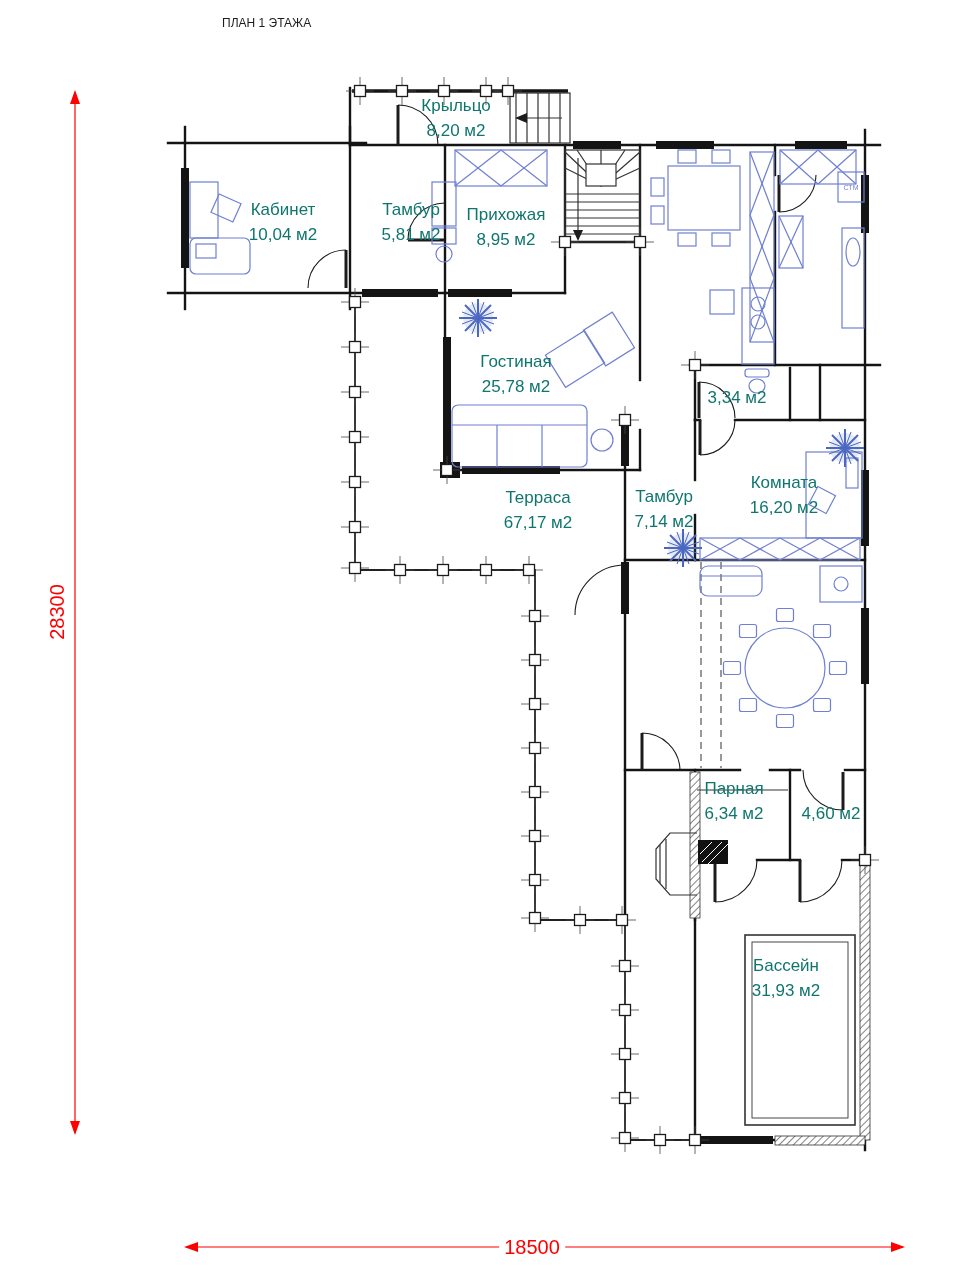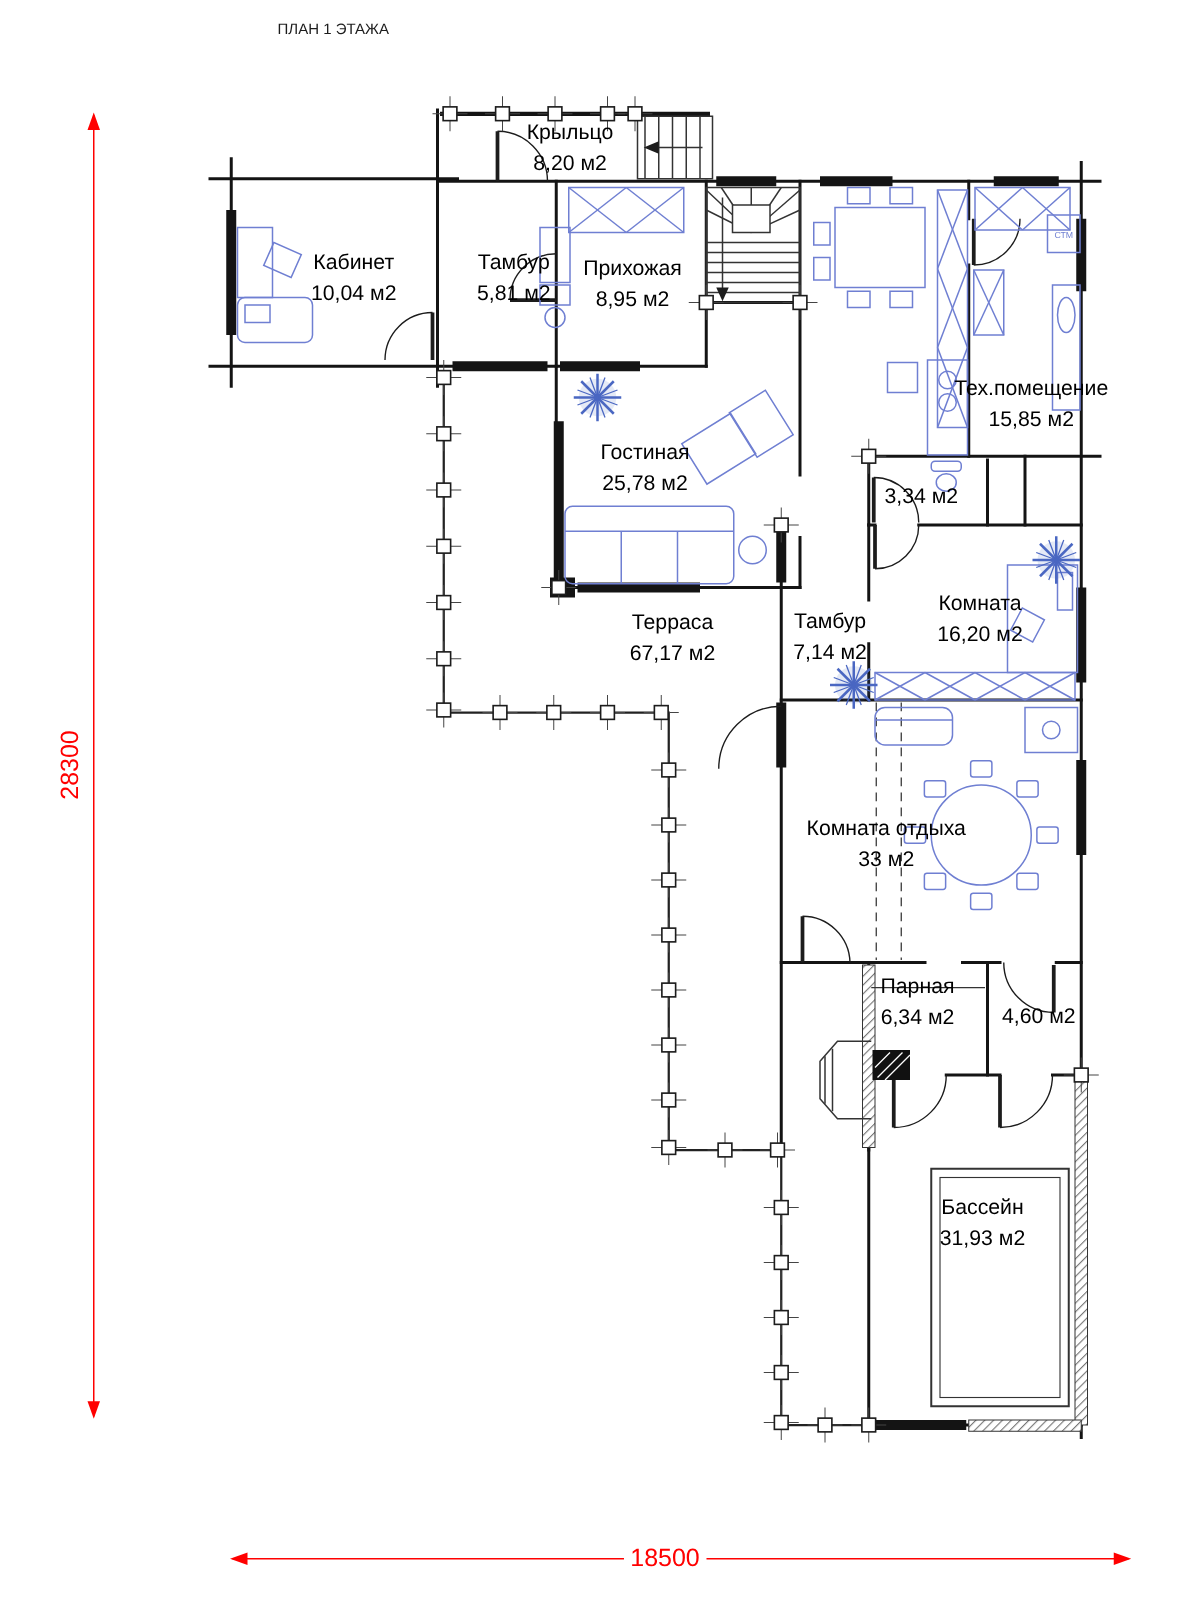--- a/index.html
+++ b/index.html
@@ -1,19 +1,19 @@
 <!DOCTYPE html>
 <html><head>
 <meta charset="utf-8">
 <style>
   html,body{margin:0;padding:0;background:#fff;}
   #page{position:relative;width:958px;height:1280px;background:#fff;overflow:hidden;
         font-family:"Liberation Sans",sans-serif;}
   .room-label{position:absolute;transform:translate(-50%,-50%);text-align:center;
-        font-size:17px;line-height:25px;color:#000000;white-space:nowrap;z-index:5;}
+        font-size:17px;line-height:25px;color:#0f766e;white-space:nowrap;z-index:5;}
   #plan-title{position:absolute;left:222px;top:16px;font-size:12px;color:#1c1c1c;z-index:5;}
   .dim-label{position:absolute;transform:translate(-50%,-50%);font-size:20px;color:#ff0000;
         background:#fff;padding:0 5px;z-index:6;white-space:nowrap;}
   #dim-v{transform:translate(-50%,-50%) rotate(-90deg);}
   svg{position:absolute;left:0;top:0;}
   .walls path,.walls line{stroke:#141414;stroke-width:2.4;fill:none;stroke-linecap:square;}
   .thin{stroke:#333;stroke-width:1.2;fill:none;}
   .furn{stroke:#6f7fd2;stroke-width:1.2;fill:none;}
   .door{stroke:#1c1c1c;stroke-width:1.1;fill:none;}
   .leaf{stroke:#1c1c1c;stroke-width:3;fill:none;}
@@ -390,47 +390,39 @@
   <span>10,04 м2</span>
 </div>
 <div class="room-label" style="left:411px;top:222px">
   <span>Тамбур</span><br>
   <span>5,81 м2</span>
 </div>
 <div class="room-label" style="left:506px;top:227px">
   <span>Прихожая</span><br>
   <span>8,95 м2</span>
 </div>
-<div class="room-label" style="left:825px;top:323px">
-  <span>Тех.помещение</span><br>
-  <span>15,85 м2</span>
-</div>
 <div class="room-label" style="left:516px;top:374px">
   <span>Гостиная</span><br>
   <span>25,78 м2</span>
 </div>
 <div class="room-label" style="left:737px;top:397px">
   <span>3,34 м2</span>
 </div>
 <div class="room-label" style="left:784px;top:495px">
   <span>Комната</span><br>
   <span>16,20 м2</span>
 </div>
 <div class="room-label" style="left:664px;top:509px">
   <span>Тамбур</span><br>
   <span>7,14 м2</span>
 </div>
 <div class="room-label" style="left:538px;top:510px">
   <span>Терраса</span><br>
   <span>67,17 м2</span>
 </div>
-<div class="room-label" style="left:709px;top:675px">
-  <span>Комната отдыха</span><br>
-  <span>33 м2</span>
-</div>
 <div class="room-label" style="left:734px;top:801px">
   <span>Парная</span><br>
   <span>6,34 м2</span>
 </div>
 <div class="room-label" style="left:831px;top:813px">
   <span>4,60 м2</span>
 </div>
 <div class="room-label" style="left:786px;top:978px">
   <span>Бассейн</span><br>
   <span>31,93 м2</span>

